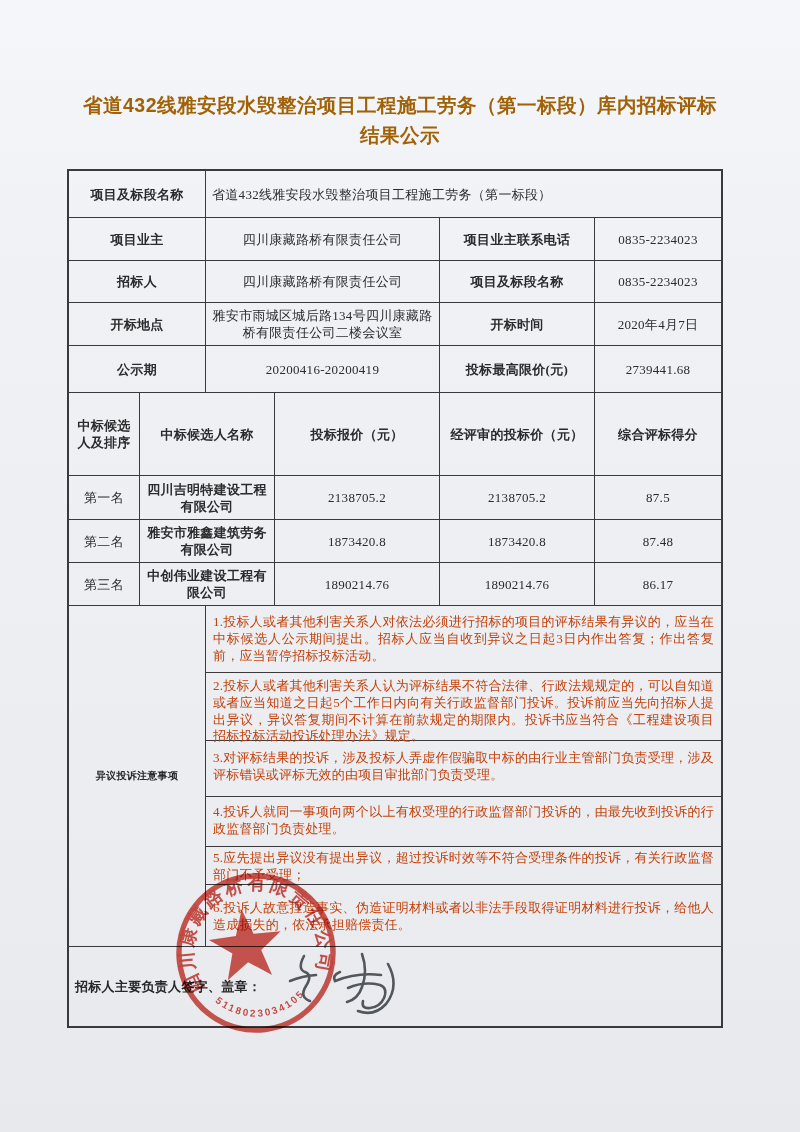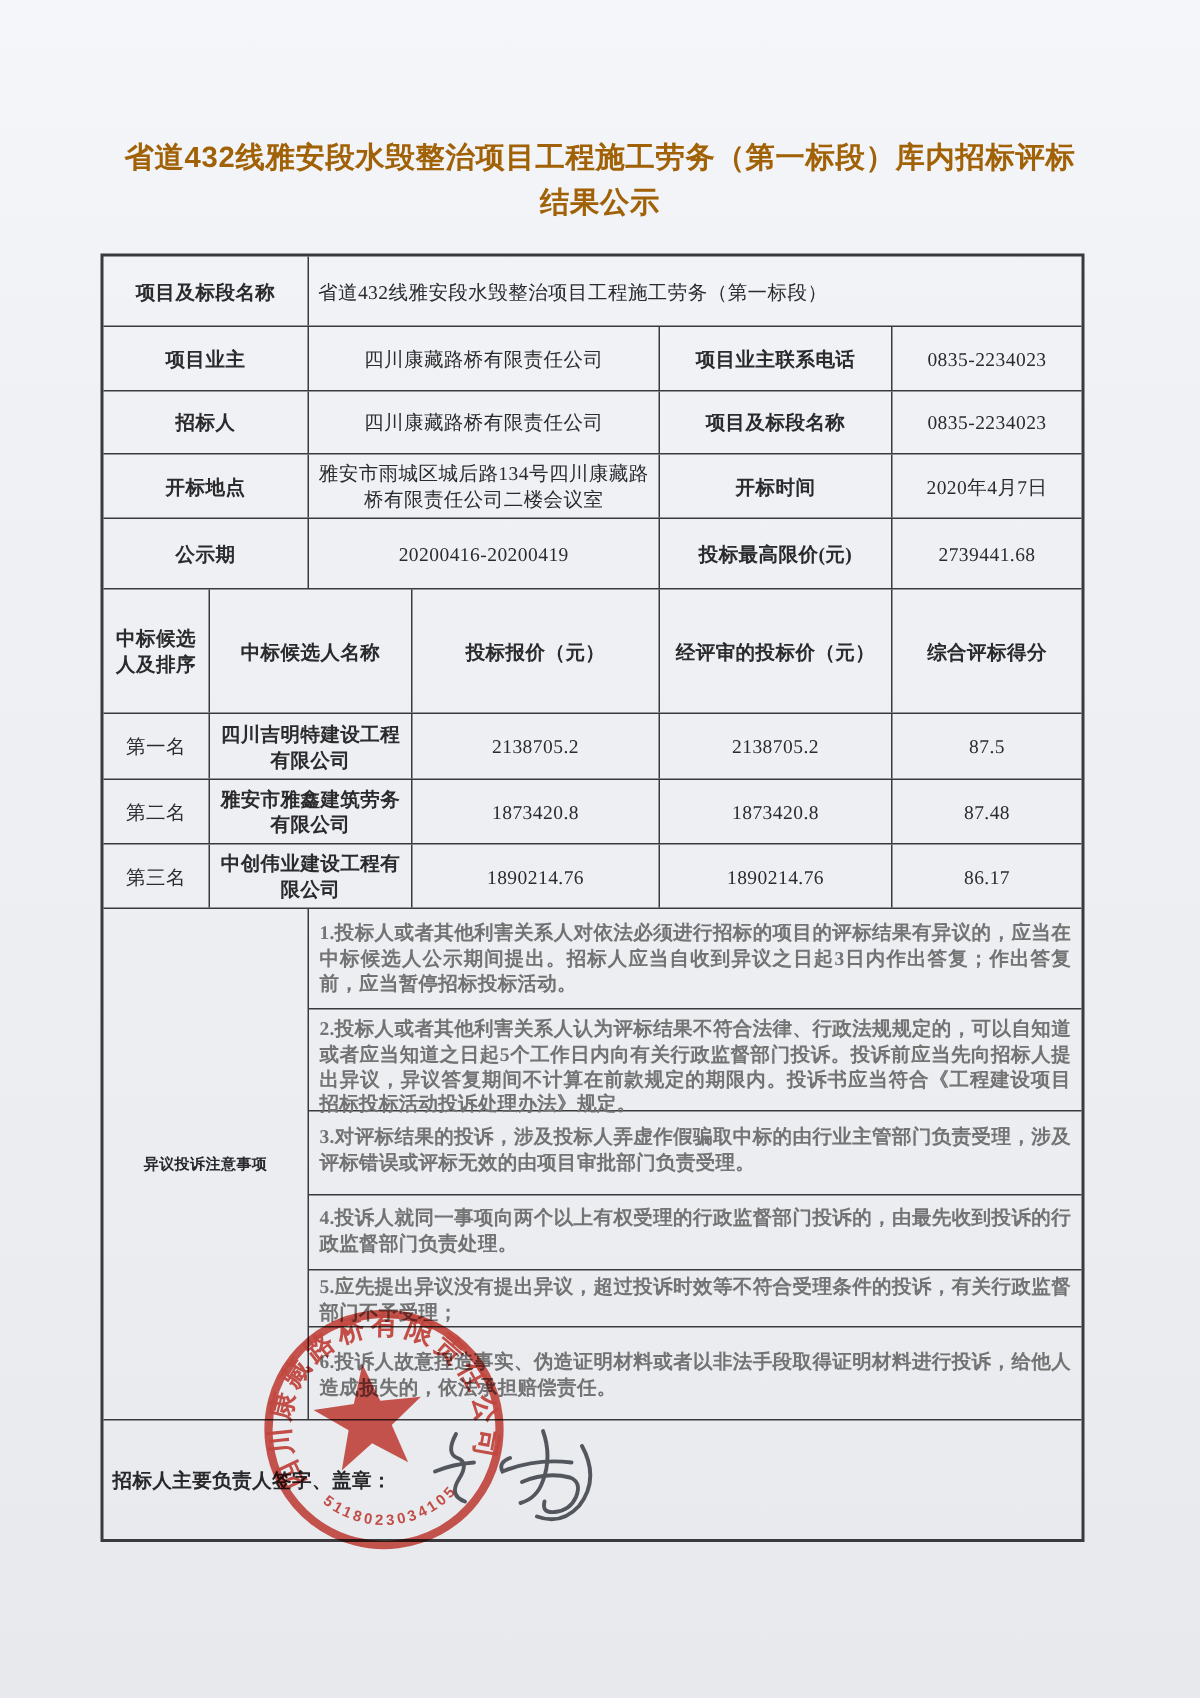--- a/index.html
+++ b/index.html
@@ -43,21 +43,21 @@
   
   .notes-row { display:flex; border-top:1.4px solid #3a3a3c; }
   .notes-label {
     width:136px; display:flex; align-items:center; justify-content:center;
     text-align:center; font-size:10px; font-weight:600; letter-spacing:0.3px;
   }
   .notes-body { flex:1; border-left:1.4px solid #3a3a3c; }
   .note {
     border-top:1.4px solid #3a3a3c;
     font-size:13px; line-height:16.8px; letter-spacing:0.2px;
-    padding:6px 7px 2px 7px; text-align:justify; color:#737373;font-weight:bold;
+    padding:6px 7px 2px 7px; text-align:justify; color:#c2410c;
   }
   .note.n0 { border-top:none; height:66px; padding-top:8px; }
   .note.n1 { height:68px; padding-top:5px; }
   .note.n2 { height:56px; padding-top:9px; }
   .note.n3 { height:50px; padding-top:7px; }
   .note.n4 { height:38px; padding-top:3px; }
   .note.n5 { height:62px; padding-top:15px; }
   .sig-row {
     display:flex; align-items:center; height:80px;
     border-top:1.4px solid #3a3a3c; font-size:13px; font-weight:600;

